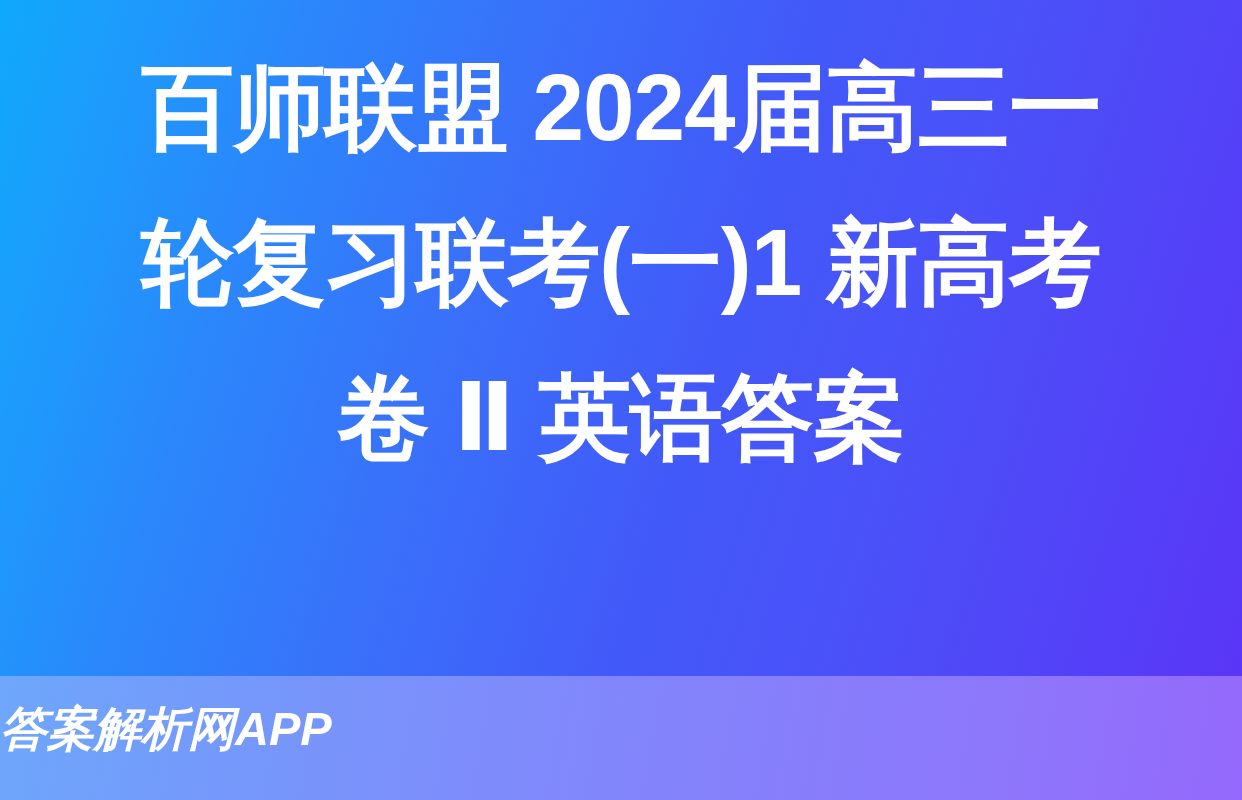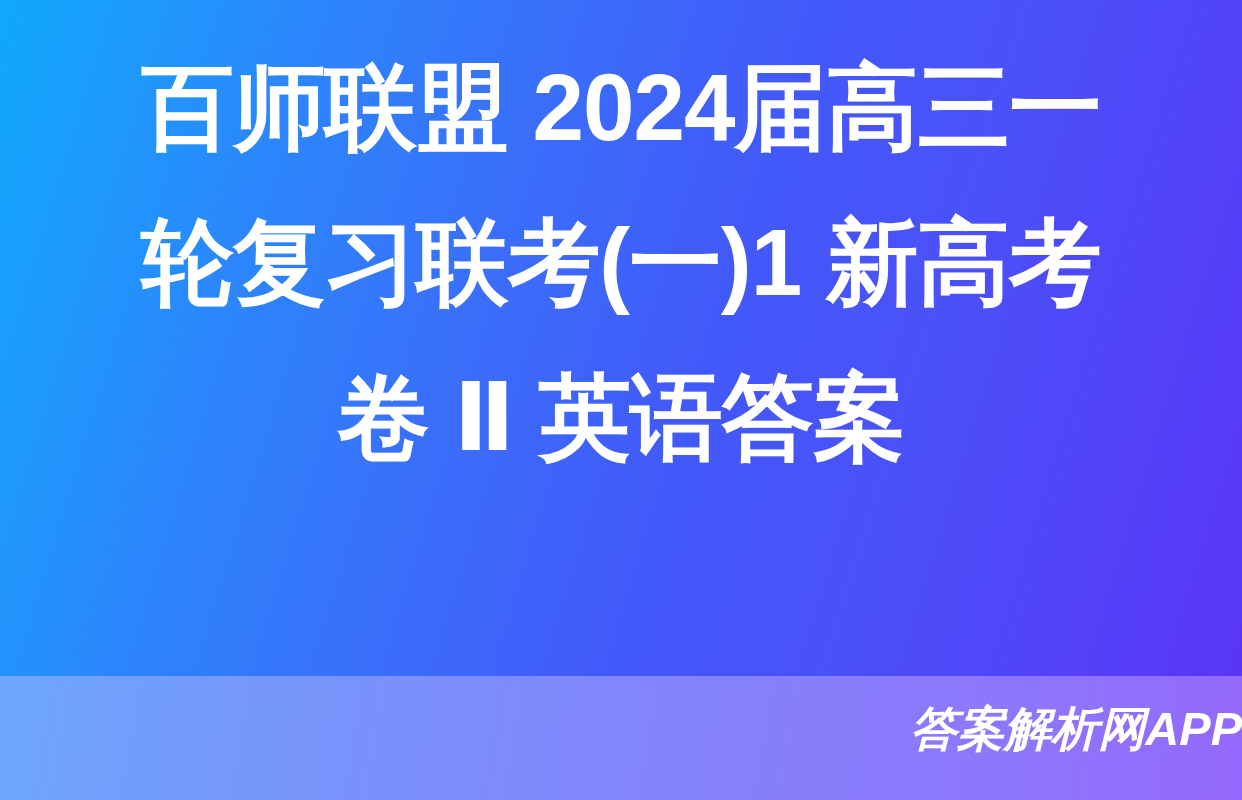--- a/index.html
+++ b/index.html
@@ -73,21 +73,21 @@
     transform: scaleX(0.985);
     transform-origin: center center;
   }
 
   
   .footer-text {
     position: absolute;
     left: 0;
     top: 700px;
     width: 1242px;
-    text-align: right;
+    text-align: left;
     color: #ffffff;
     font-family: "Liberation Sans", "DejaVu Sans", sans-serif;
     font-weight: 700;
     font-style: italic;
     font-size: 47px;
     line-height: 58px;
     letter-spacing: 0px;
     white-space: nowrap;
   }
 </style>

